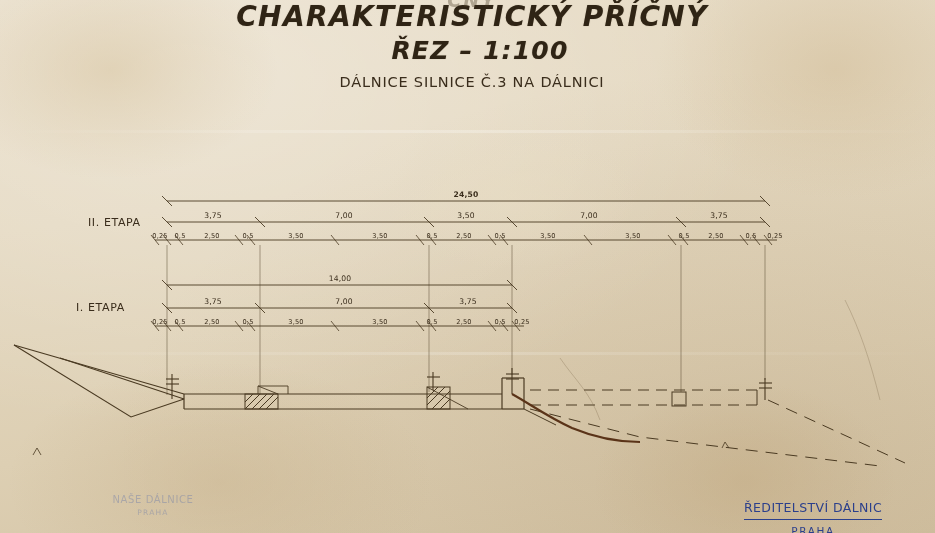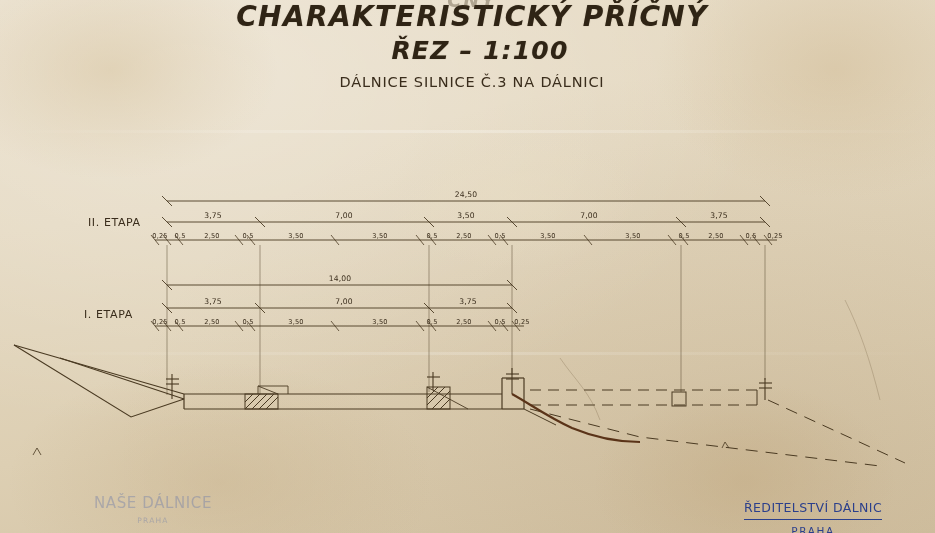--- a/index.html
+++ b/index.html
@@ -140,21 +140,21 @@
     display: block;
     margin-top: 4px;
   }
   .stamp-faint {
     position: absolute;
     font-family: "DejaVu Sans", sans-serif;
     color: rgba(110,125,170,0.42);
     text-align: center;
     line-height: 1.5;
   }
-  .stamp-faint .l1 { font-size: 15px; letter-spacing: 0.6px; display: block; }
+  .stamp-faint .l1 { font-size: 10px; letter-spacing: 0.6px; display: block; }
   .stamp-faint .l2 { font-size: 7.5px; letter-spacing: 1.2px; display: block; }
 </style>
 </head>
 <body>
 
 <div id="sheet">
 
   <div class="blotch b1"></div>
   <div class="blotch b2"></div>
   <div class="blotch b3"></div>
@@ -213,21 +213,21 @@
           <line x1="167" y1="245" x2="167" y2="395"></line>
           <line x1="260" y1="245" x2="260" y2="395"></line>
           <line x1="429" y1="245" x2="429" y2="392"></line>
           <line x1="512" y1="245" x2="512" y2="375"></line>
           <line x1="681" y1="245" x2="681" y2="392"></line>
           <line x1="765" y1="245" x2="765" y2="380"></line>
         </g>
       </g>
     </svg>
 
-    <div class="dimtxt" style="left:466px;top:190px;">24,50</div>
+    <div class="dimtxt" style="left:466px;top:190px;font-weight:bold;">24,50</div>
 
     <div class="dimtxt" style="left:213px;top:211px;">3,75</div>
     <div class="dimtxt" style="left:344px;top:211px;">7,00</div>
     <div class="dimtxt" style="left:466px;top:211px;">3,50</div>
     <div class="dimtxt" style="left:589px;top:211px;">7,00</div>
     <div class="dimtxt" style="left:719px;top:211px;">3,75</div>
 
     <div class="dimtxt small" style="left:160px;top:232px;">0,25</div>
     <div class="dimtxt small" style="left:180px;top:232px;">0,5</div>
     <div class="dimtxt small" style="left:212px;top:232px;">2,50</div>
@@ -239,21 +239,21 @@
     <div class="dimtxt small" style="left:500px;top:232px;">0,5</div>
     <div class="dimtxt small" style="left:548px;top:232px;">3,50</div>
     <div class="dimtxt small" style="left:633px;top:232px;">3,50</div>
     <div class="dimtxt small" style="left:684px;top:232px;">0,5</div>
     <div class="dimtxt small" style="left:716px;top:232px;">2,50</div>
     <div class="dimtxt small" style="left:751px;top:232px;">0,5</div>
     <div class="dimtxt small" style="left:775px;top:232px;">0,25</div>
   </div>
 
   <div class="stage" style="left:0;top:0;width:935px;height:533px;">
-    <div class="stage-label" style="left:84px;top:301px;margin-top:7px;">I. ETAPA</div>
+    <div class="stage-label" style="left:76px;top:301px;">I. ETAPA</div>
 
     <svg width="935" height="533">
       <g stroke="#4a3a22" stroke-width="0.9" fill="none">
         <line x1="167" y1="285" x2="512" y2="285"></line>
         <line x1="162" y1="280" x2="172" y2="290"></line>
         <line x1="507" y1="280" x2="517" y2="290"></line>
 
         <line x1="167" y1="308" x2="512" y2="308"></line>
         <line x1="162" y1="303" x2="172" y2="313"></line>
         <line x1="255" y1="303" x2="265" y2="313"></line>

